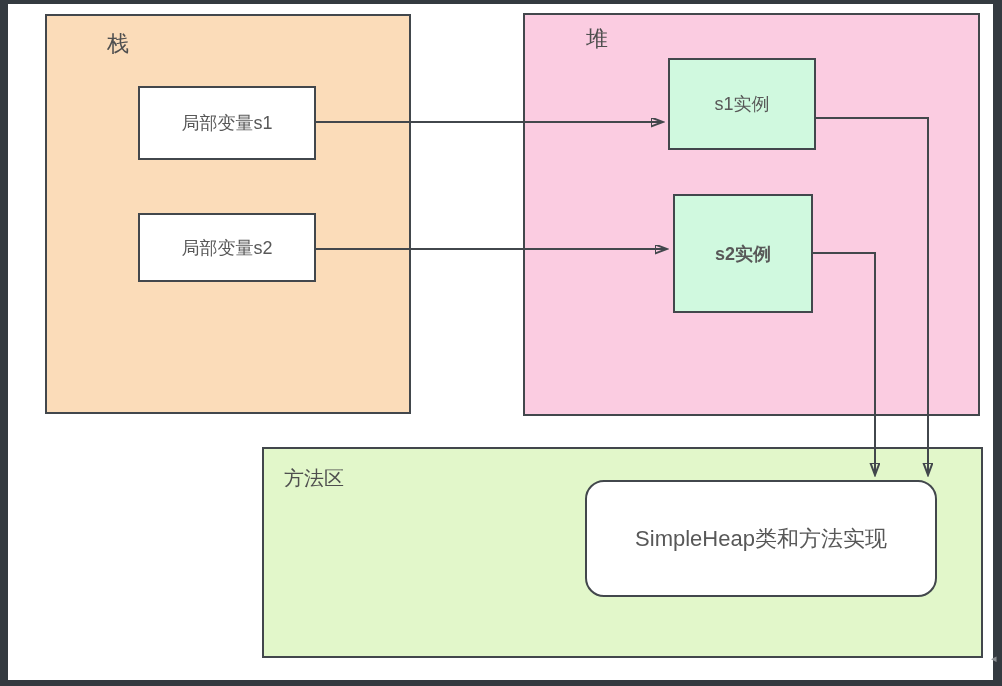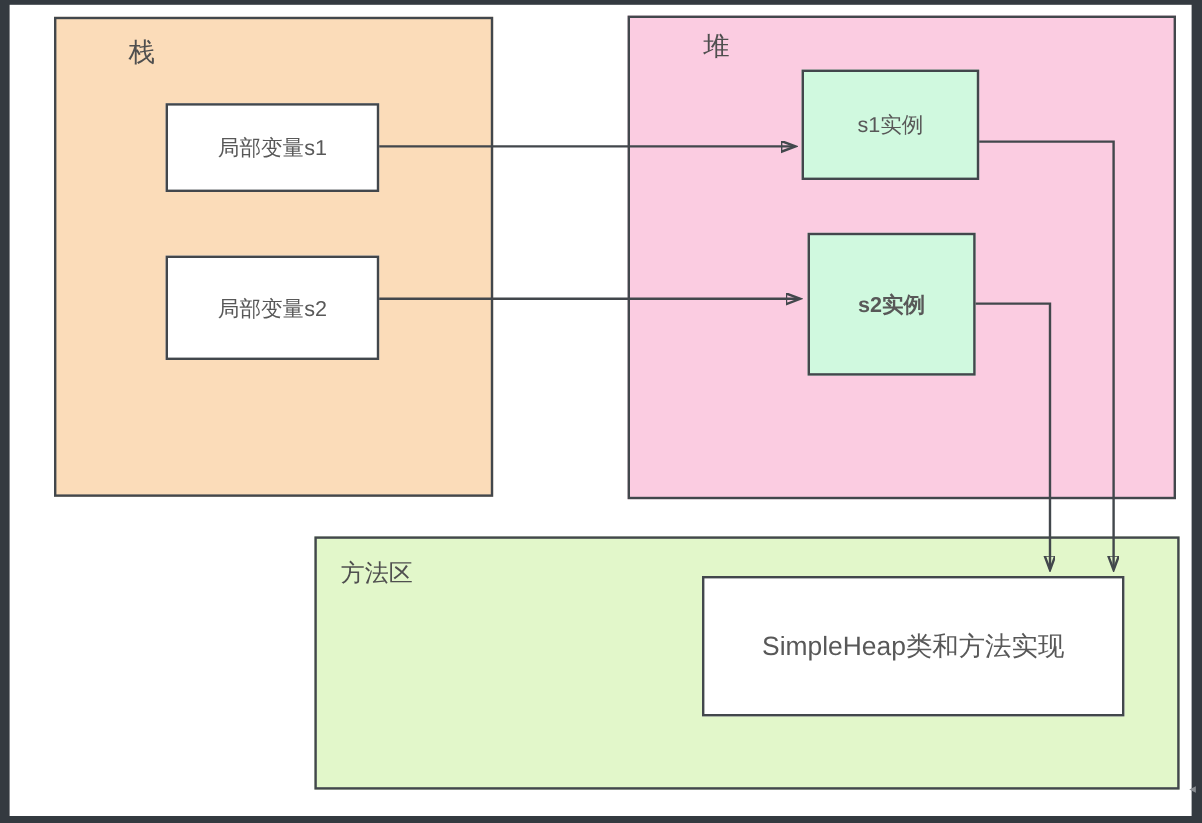--- a/index.html
+++ b/index.html
@@ -47,24 +47,24 @@
 
   .region-stack  { left: 45px;  top: 14px;  width: 366px; height: 400px; background: #fbdcb9; }
   .region-heap   { left: 523px; top: 13px;  width: 457px; height: 403px; background: #fbcce1; }
   .region-method { left: 262px; top: 447px; width: 721px; height: 211px; background: #e2f7ca; }
 
   .title-stack  { left: 107px; top: 31px; }
   .title-heap   { left: 586px; top: 26px; }
   .title-method { left: 284px; top: 465px; font-size: 20px; font-family: Liberation Serif, serif; }
 
   .node-s1var { left: 138px; top: 86px;  width: 178px; height: 74px; }
-  .node-s2var { left: 138px; top: 213px; width: 178px; height: 87px; }
+  .node-s2var { left: 138px; top: 213px; width: 178px; height: 69px; }
   .node-s1inst { left: 668px; top: 58px;  width: 148px; height: 92px; background: #d0f9df; }
   .node-s2inst { left: 673px; top: 194px; width: 140px; height: 119px; background: #d0f9df; font-weight: bold; }
-  .node-simpleheap { left: 585px; top: 480px; width: 352px; height: 117px; font-size: 22px; }
+  .node-simpleheap { left: 585px; top: 480px; width: 352px; height: 117px; font-size: 22px; border-radius: 19px; }
 
   .edges-overlay {
     position: absolute;
     left: 0;
     top: 0;
     width: 1002px;
     height: 686px;
     pointer-events: none;
   }
   .edges-overlay path {

